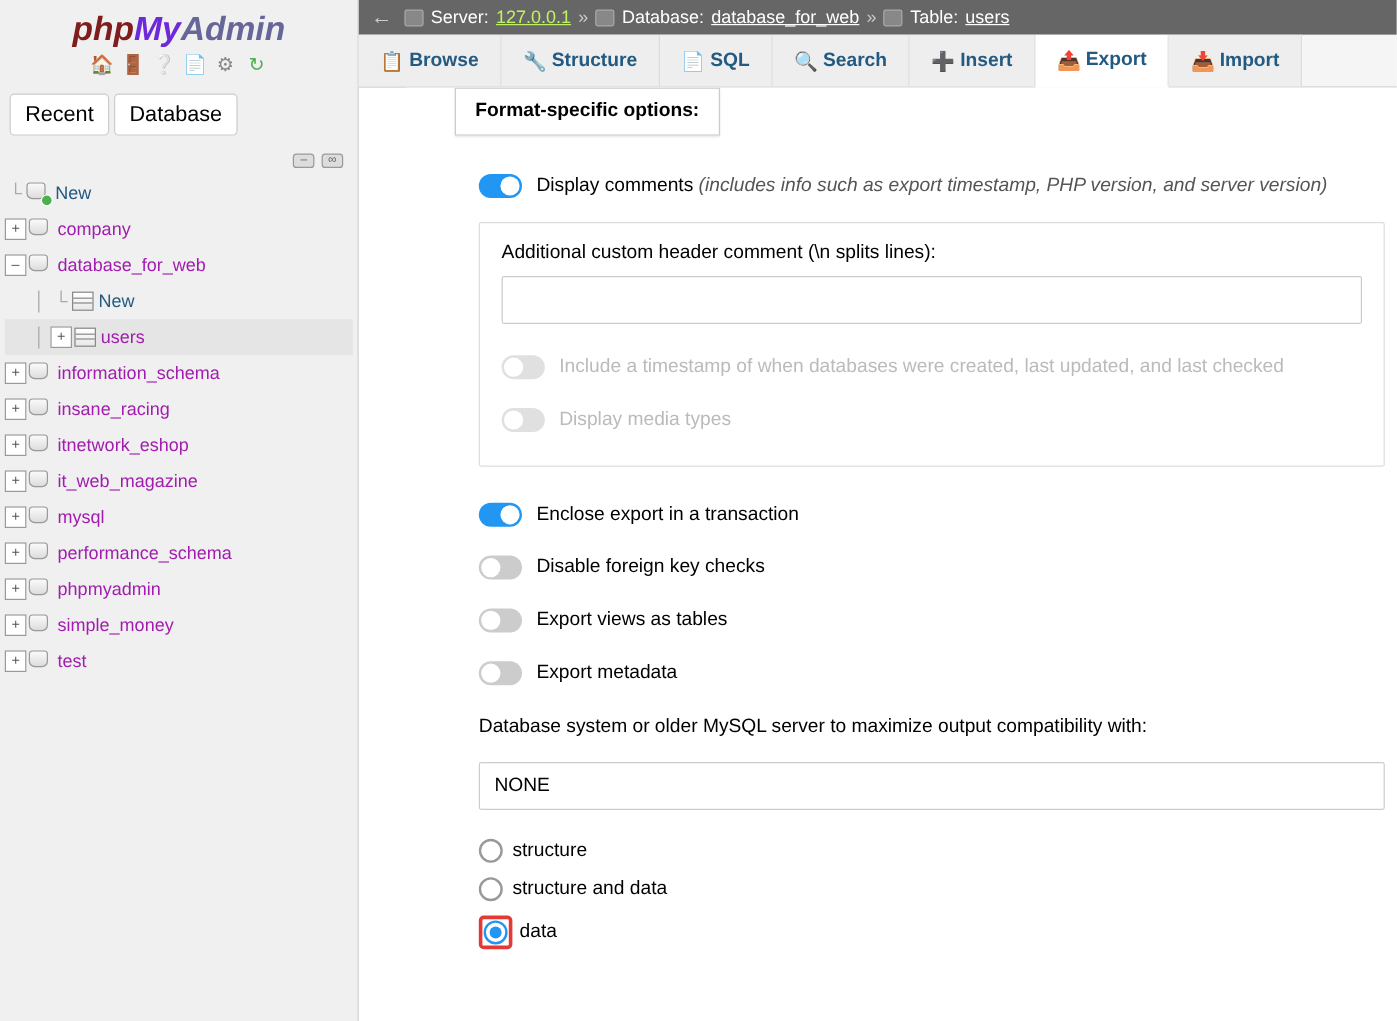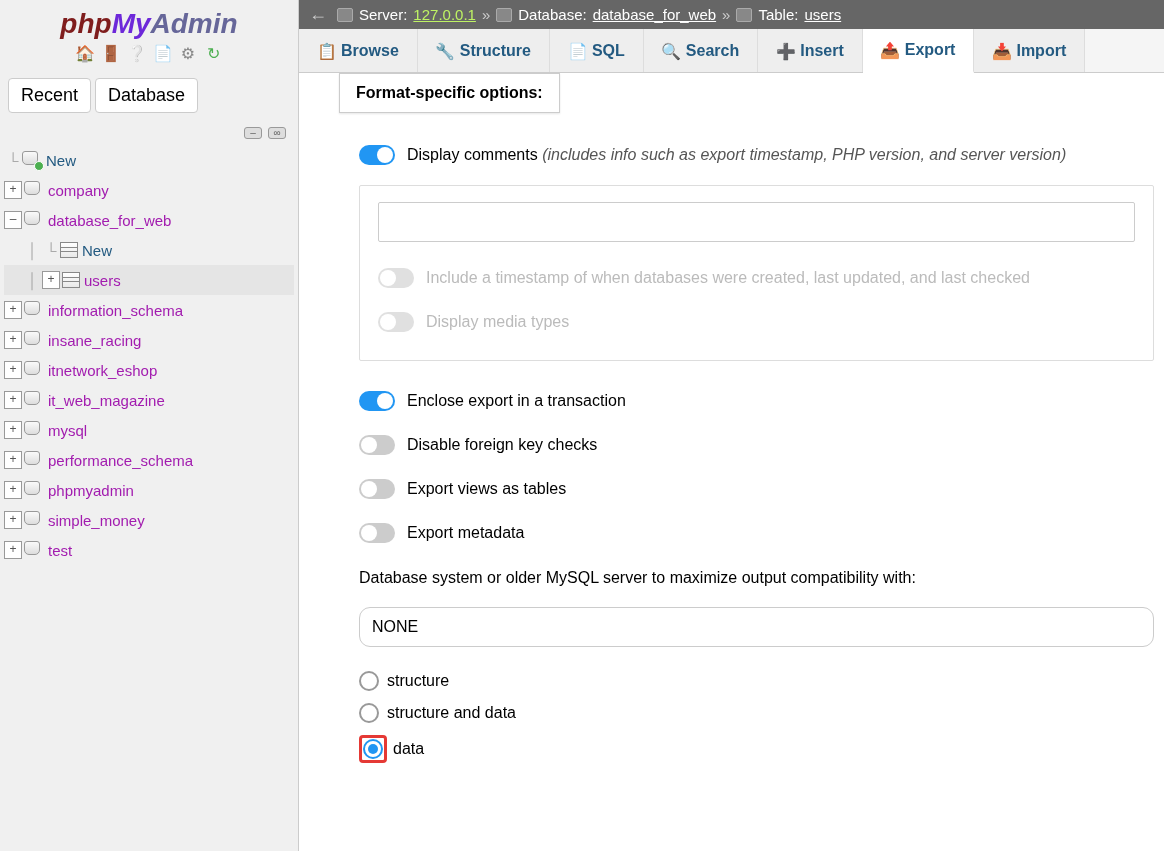--- a/index.html
+++ b/index.html
@@ -30,21 +30,21 @@
 .table-icon::after { content: ""; position: absolute; top: 8px; left: 0; right: 0; height: 1px; background: #888; }
 .main { flex: 1; display: flex; flex-direction: column; background: #fff; }
 .breadcrumb { background: #666; color: #fff; padding: 4px 10px; font-size: 15px; display: flex; align-items: center; gap: 6px; }
 .breadcrumb .sep { color: #ccc; }
 .breadcrumb .back { color: #ccc; font-size: 18px; margin-right: 4px; cursor: pointer; }
 .bc-icon { display: inline-block; width: 16px; height: 14px; background: #888; border: 1px solid #aaa; border-radius: 2px; }
 .topnav { display: flex; border-bottom: 1px solid #ccc; background: #f5f5f5; }
 .topnav .navtab { padding: 12px 18px; border-right: 1px solid #ddd; display: flex; align-items: center; gap: 6px; cursor: pointer; color: #235a81; font-weight: bold; font-size: 16px; background: #eee; }
 .topnav .navtab.active { background: #fff; border-bottom: 2px solid #fff; margin-bottom: -1px; }
 .nav-icon { display: inline-block; width: 18px; height: 18px; }
-.content { flex: 1; padding: 0 0 0 30px; overflow: auto; background: #fff; }
+.content { flex: 1; padding: 0 0 0 30px; overflow: auto; background: #fff; margin-left: 40px; }
 .section-title-box { display: inline-block; border: 1px solid #ccc; padding: 10px 16px; font-weight: bold; font-size: 16px; background: #fff; margin-bottom: 20px; margin-left: 10px; box-shadow: 0 1px 2px rgba(0,0,0,0.1); }
 .opt-row { display: flex; align-items: center; padding: 12px 0; font-size: 16px; }
 .opt-row.disabled { color: #bbb; }
 .opt-row .label-italic { font-style: italic; color: #555; }
 .toggle { width: 36px; height: 20px; border-radius: 10px; position: relative; margin-right: 12px; cursor: pointer; flex-shrink: 0; }
 .toggle.on { background: #2196f3; }
 .toggle.off { background: #ccc; }
 .toggle.disabled { background: #e0e0e0; cursor: default; }
 .toggle .knob { width: 16px; height: 16px; background: #fff; border-radius: 50%; position: absolute; top: 2px; }
 .toggle.on .knob { right: 2px; }
@@ -238,20 +238,21 @@
 
     <div style="padding-left:30px; padding-right:10px">
       <div class="opt-row">
         <div class="toggle on">
             <div class="knob"></div>
           </div>
         <span><span>Display comments</span> <span class="label-italic">(includes info such as export timestamp, PHP version, and server version)</span></span>
       </div>
 
       <div class="sub-box">
+        <div class="sub-label">Additional custom header comment (\n splits lines):</div>
         <input class="text-input" value="" style="">
         <div class="opt-row disabled" style="margin-top:14px">
           <div class="toggle disabled">
               <div class="knob"></div>
             </div>
           <span>Include a timestamp of when databases were created, last updated, and last checked</span>
         </div>
         <div class="opt-row disabled">
           <div class="toggle disabled">
               <div class="knob"></div>
@@ -279,21 +280,21 @@
         <span>Export views as tables</span>
       </div>
       <div class="opt-row">
         <div class="toggle off">
             <div class="knob"></div>
           </div>
         <span>Export metadata</span>
       </div>
 
       <div class="sub-label" style="margin-top:14px">Database system or older MySQL server to maximize output compatibility with:</div>
-      <input class="select-input" style="margin: 10px 0px 18px; border-radius: 11px;" value="NONE">
+      <input class="select-input" style="margin: 10px 0px 18px;" value="NONE">
 
       <div class="radio-row">
         <span class="radio"></span>
         <span>structure</span>
       </div>
       <div class="radio-row">
         <span class="radio"></span>
         <span>structure and data</span>
       </div>
       <div class="radio-row">

